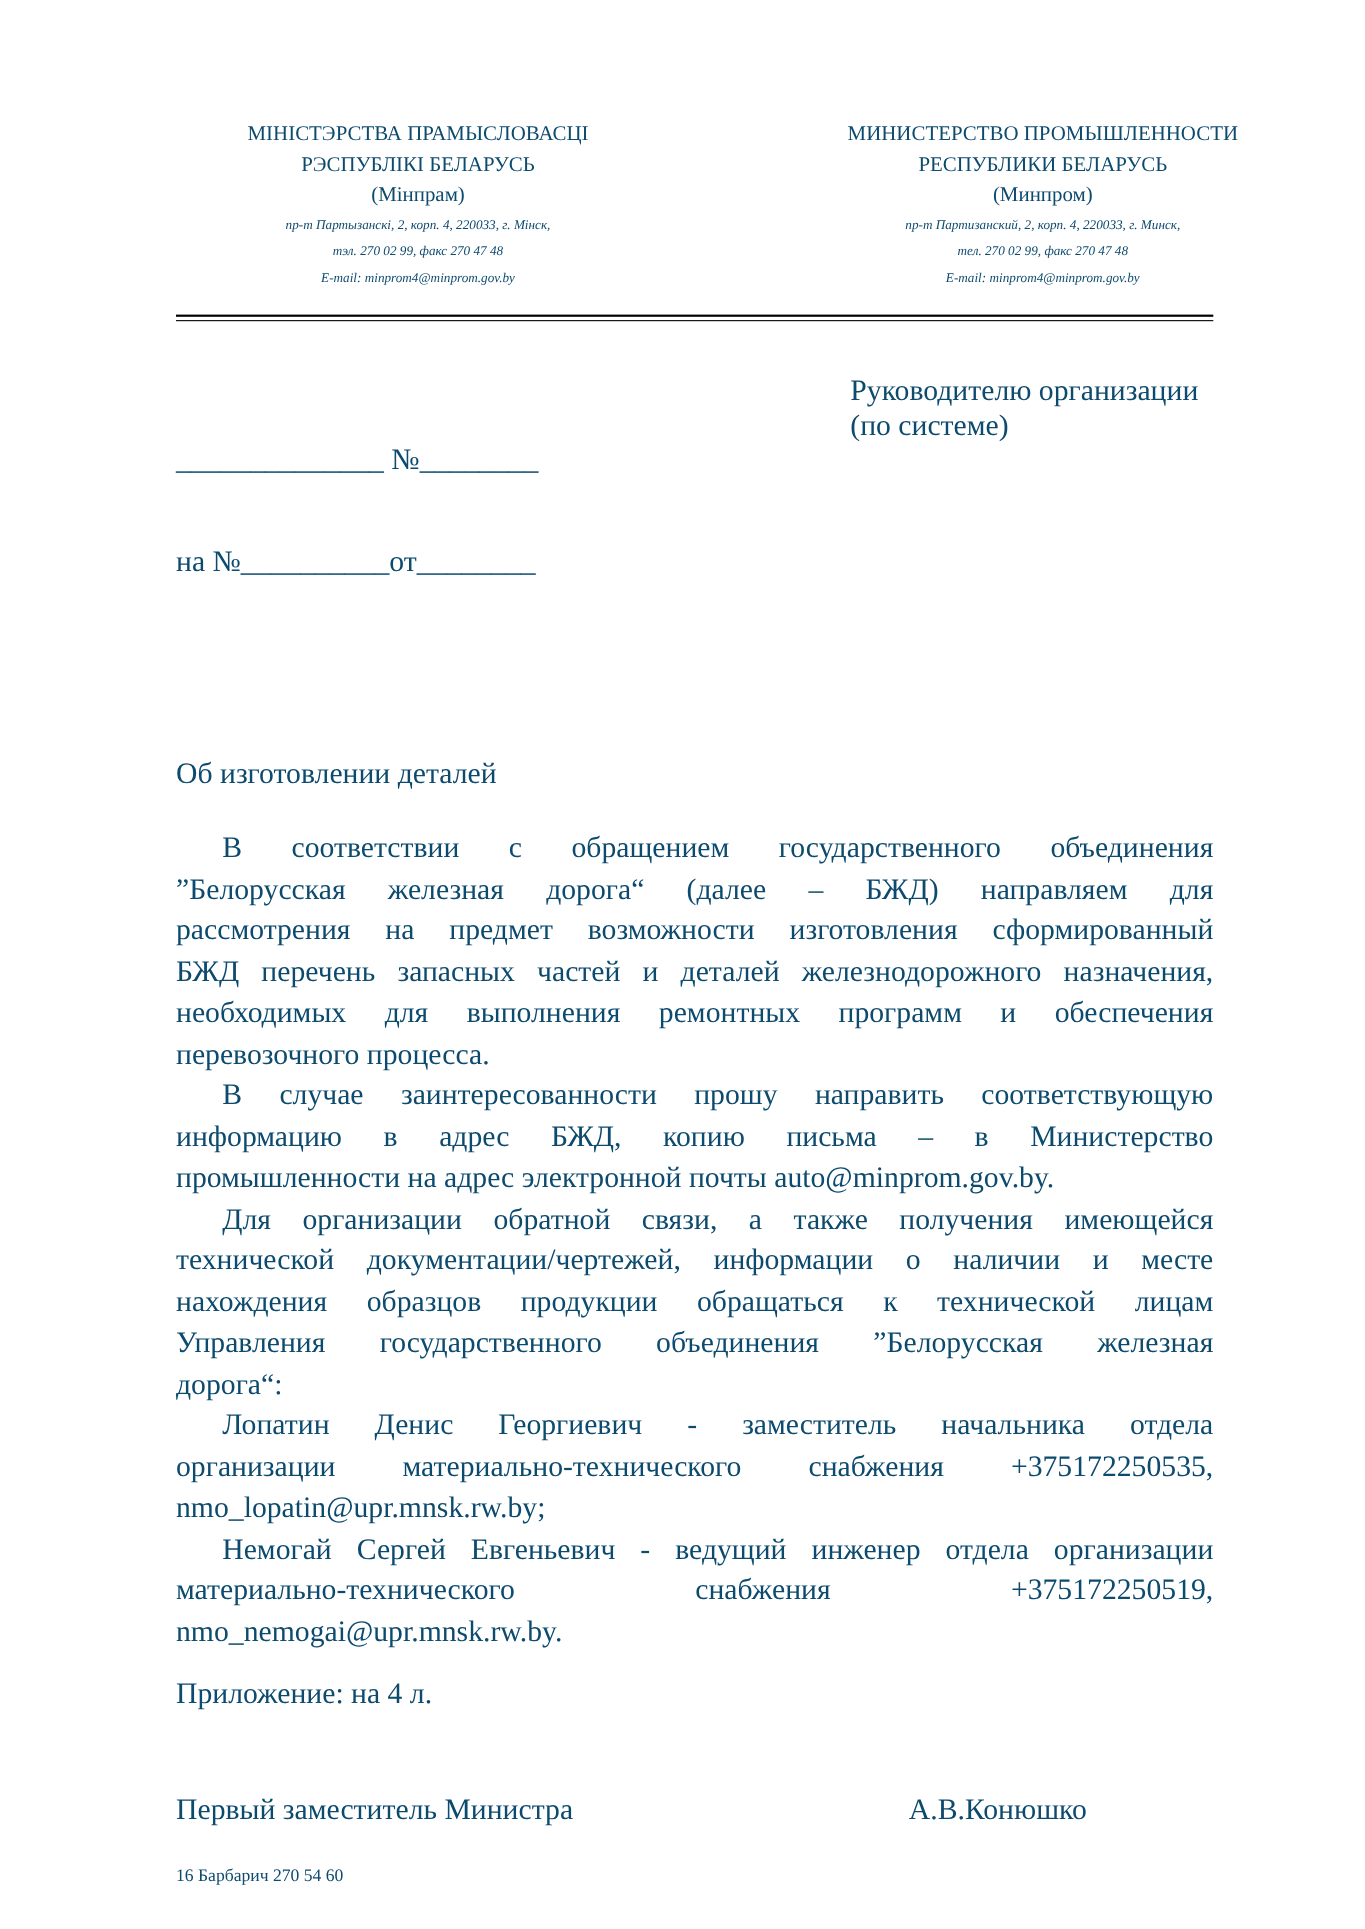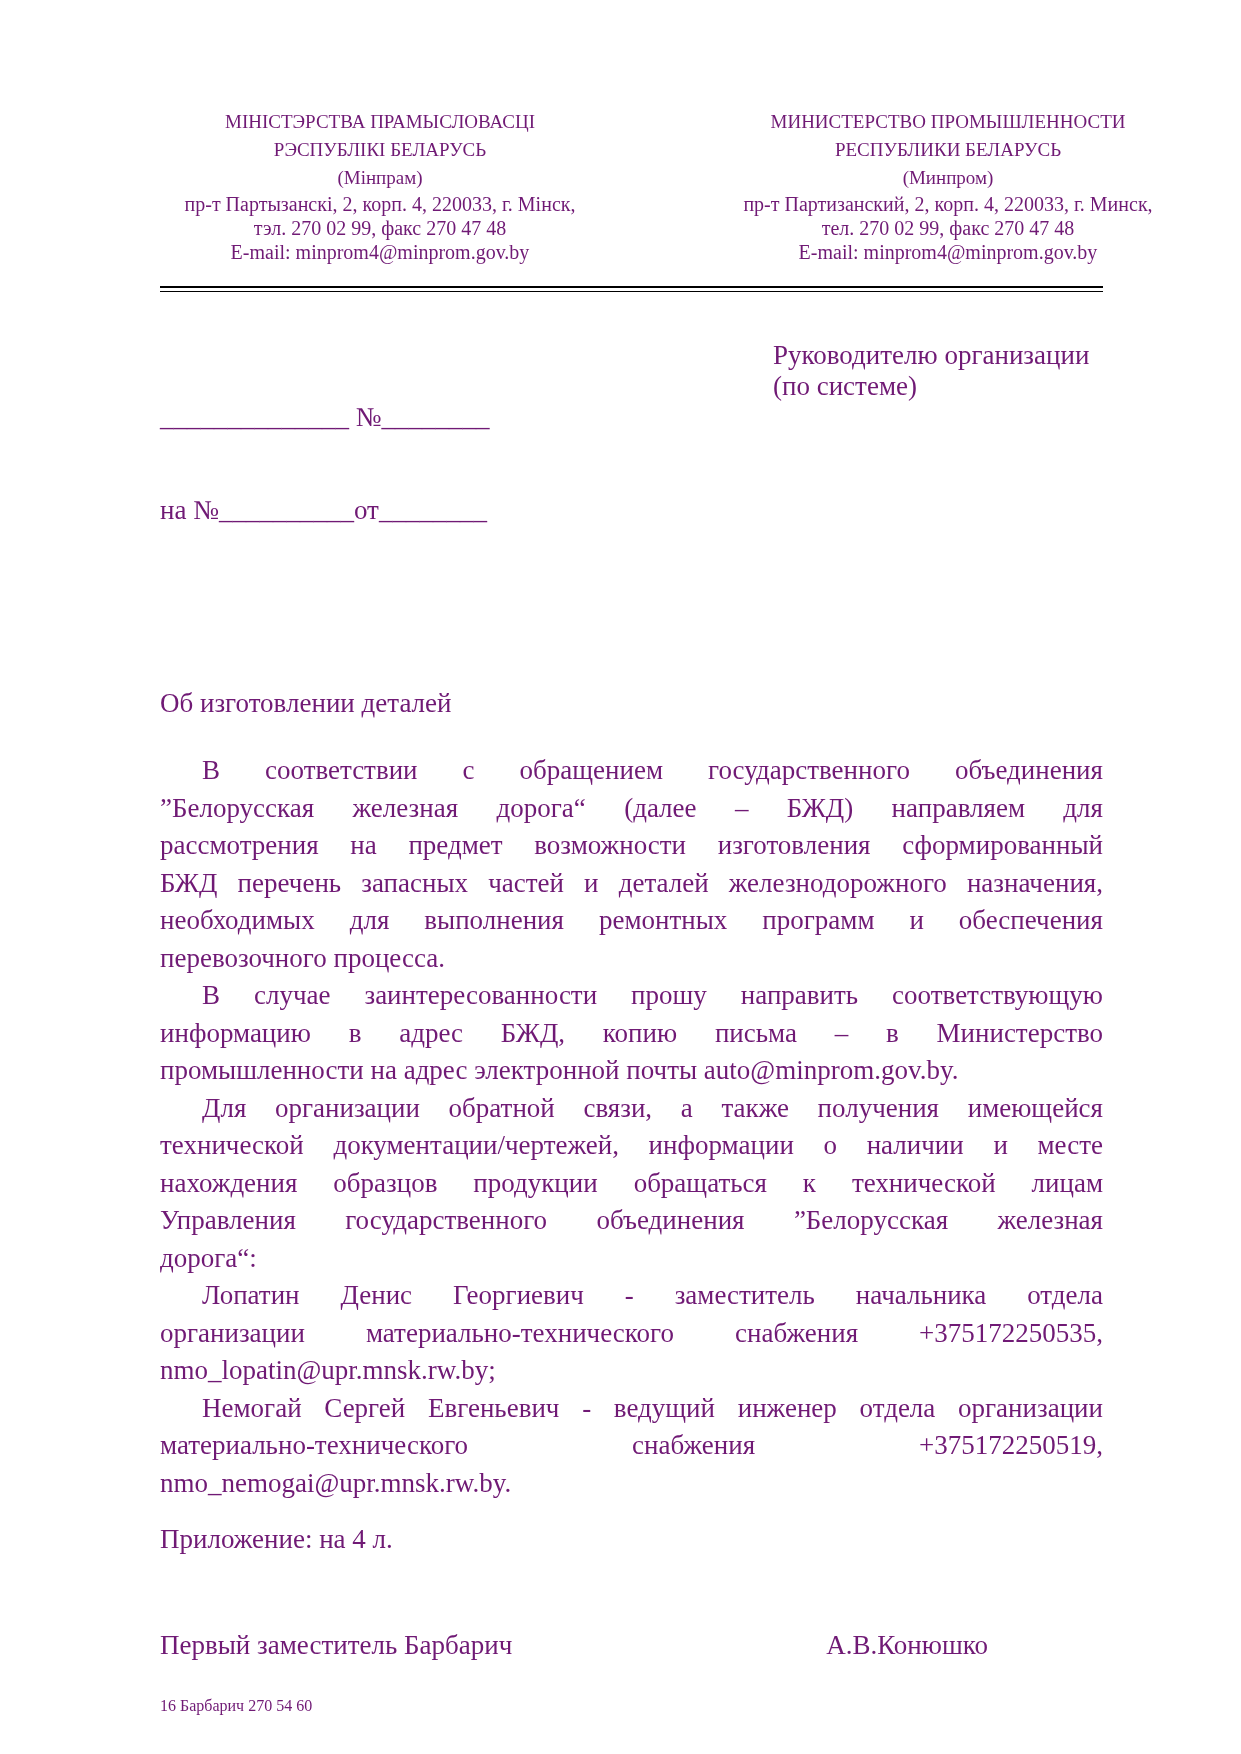--- a/index.html
+++ b/index.html
@@ -1,32 +1,32 @@
 <!DOCTYPE html>
 <html lang="ru"><head>
 <meta charset="utf-8">
 <style>
   * { margin:0; padding:0; box-sizing:border-box; }
   html, body { background:#ffffff; }
   .page {
     position:relative;
     width:1241px; height:1754px;
-    background:#ffffff; color:#701a75;
+    background:#ffffff; color:#0c4a6e;
     font-family:"Liberation Serif", "DejaVu Serif", serif;
     padding:108px 138px 0 160px;
     overflow:hidden;
   }
   
   .letterhead { display:flex; justify-content:space-between; }
   .lh-col { text-align:center; }
   .lh-left  { width:440px; }
   .lh-right { width:460px; margin-right:-75px; }
   .org-line  { font-size:19px; line-height:28px; }
   .org-short { font-size:19px; line-height:28px; }
-  .lh-small  { font-size:20px; line-height:24px; }
+  .lh-small  { font-size:12px; line-height:24px;font-style:italic; }
   
   .header-rule {
     margin-top:22px; height:6px;
     border-top:2px solid #000; border-bottom:1px solid #000;
   }
   
   .ref-row { display:flex; align-items:flex-start; margin-top:48px; }
   .ref-block { font-size:27px; line-height:31px; white-space:pre; }
   .addressee { margin-left:auto; width:330px; font-size:27px; line-height:31px; }
   
@@ -115,19 +115,19 @@
     <div class="paragraph">
         <div class="bline first just">Немогай Сергей Евгеньевич - ведущий инженер отдела организации</div>
         <div class="bline just">материально-технического снабжения +375172250519,</div>
         <div class="bline">nmo_nemogai@upr.mnsk.rw.by.</div>
       </div>
   </div>
 
   <div class="attachment">Приложение: на 4 л.</div>
 
   <div class="sig-row">
-    <div>Первый заместитель Барбарич</div>
+    <div>Первый заместитель Министра</div>
     <div class="sig-name">А.В.Конюшко</div>
   </div>
 
   <div class="exec-footer">16 Барбарич 270 54 60</div>
 
 </div>
 
 </body></html>

